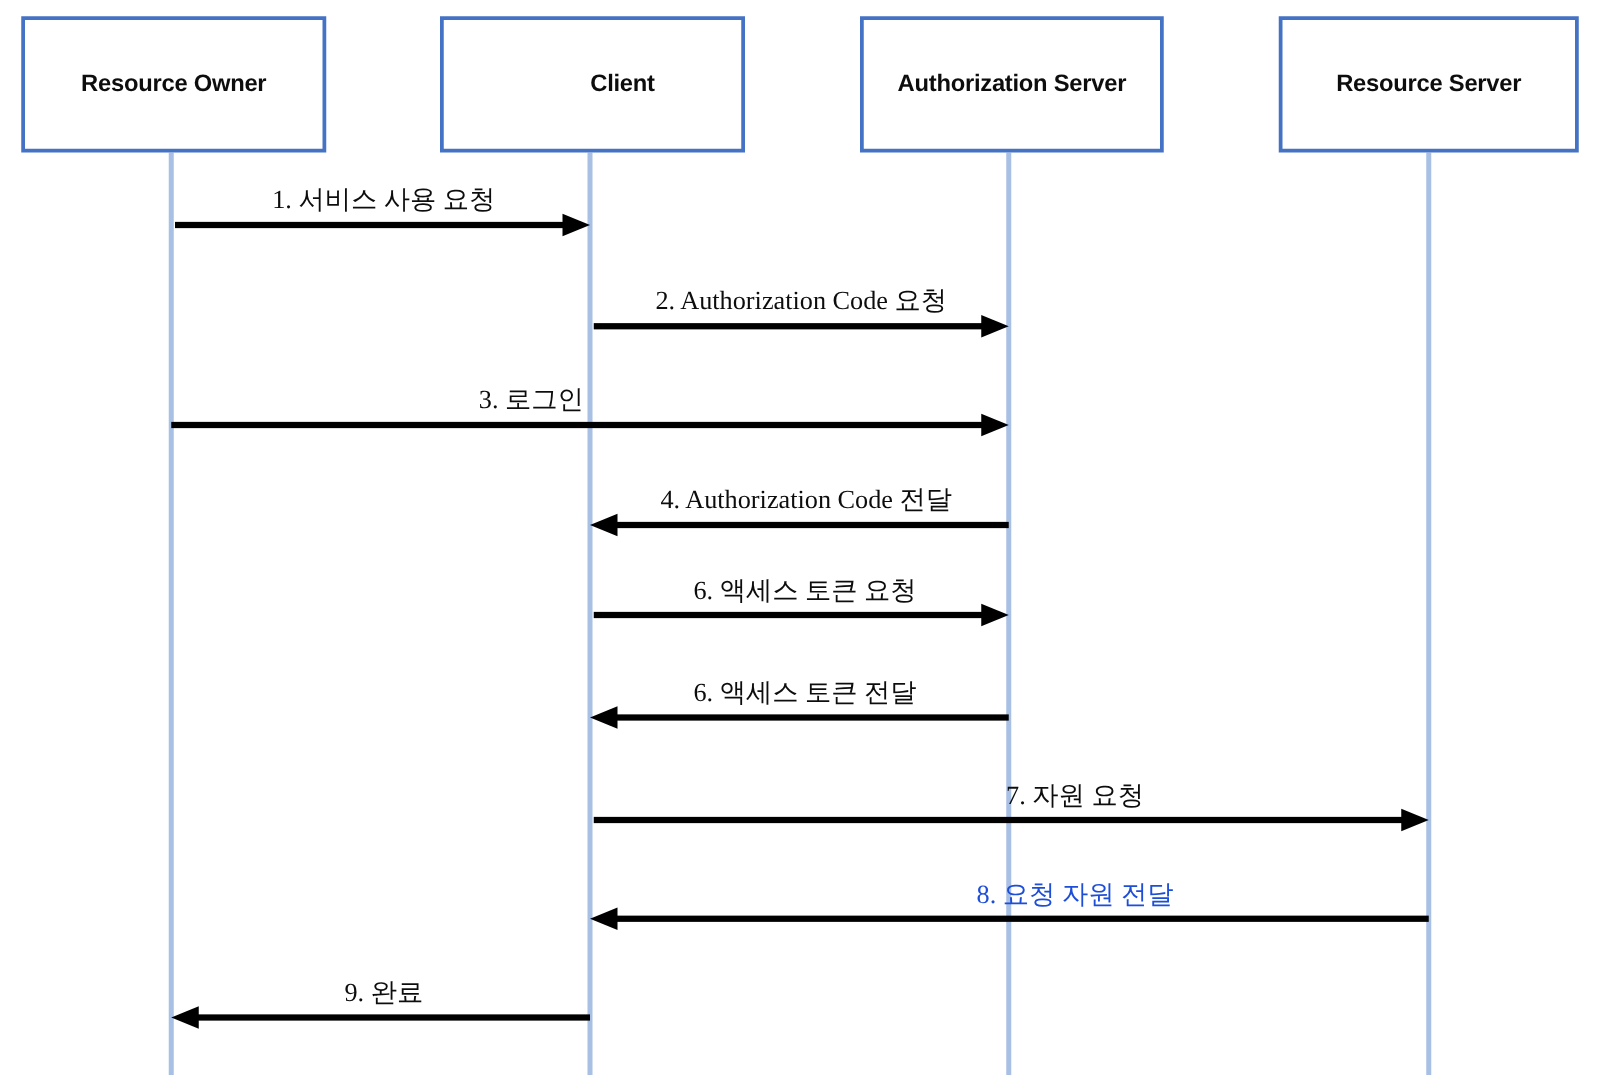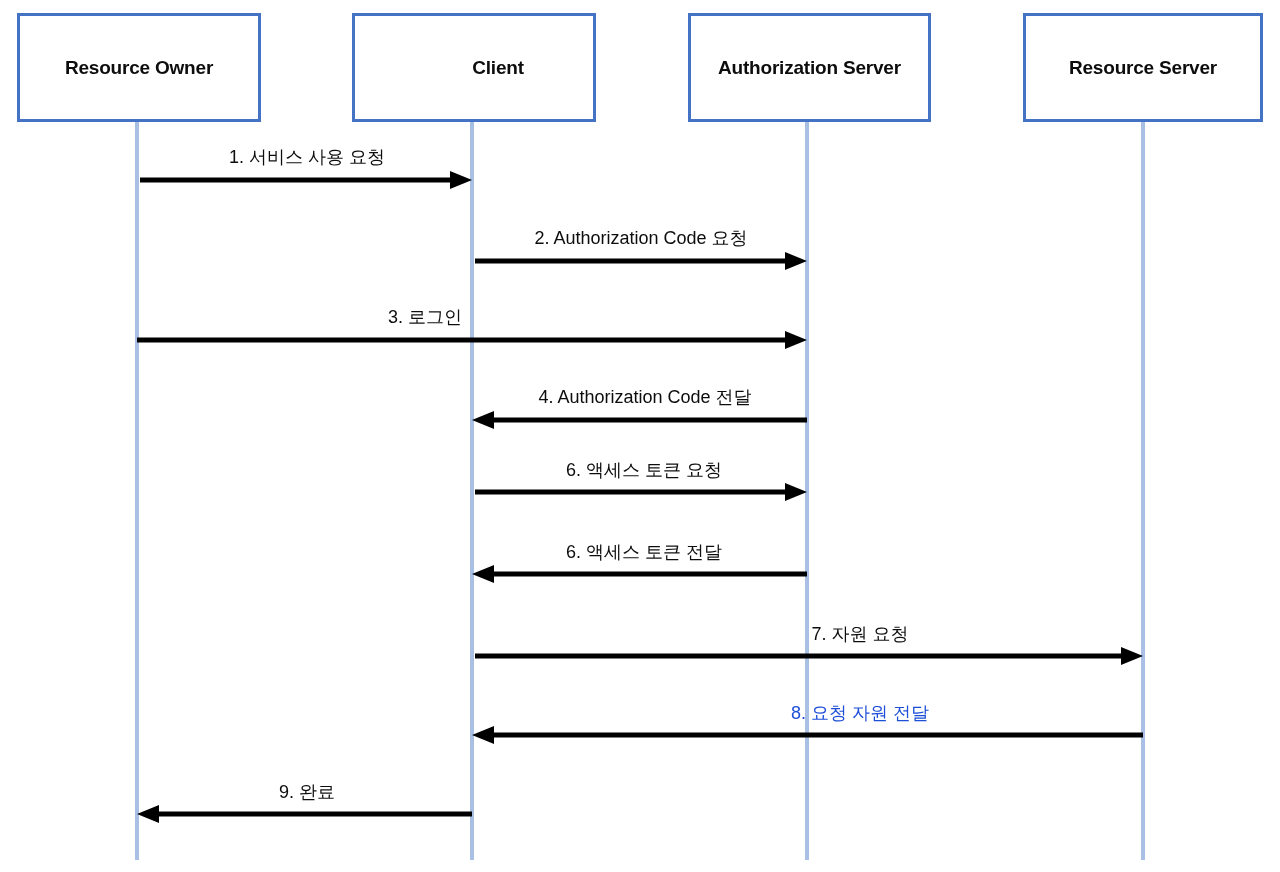--- a/index.html
+++ b/index.html
@@ -34,22 +34,22 @@
     letter-spacing: -0.2px;
     white-space: nowrap;
   }
   .lifeline {
     position: absolute;
     width: 4px;
     background: #a8c0e4;
   }
   .msg-label {
     position: absolute;
-    font-family: Liberation Sans, sans-serif;
-    font-size: 18px;
+    font-family: Liberation Serif, serif;
+    font-size: 21px;
     color: #1a1a1a;
     white-space: nowrap;
     transform: translateX(-50%);
     text-align: right;
   }
   .msg-arrow {
     position: absolute;
     height: 26px;
     overflow: visible;
   }

